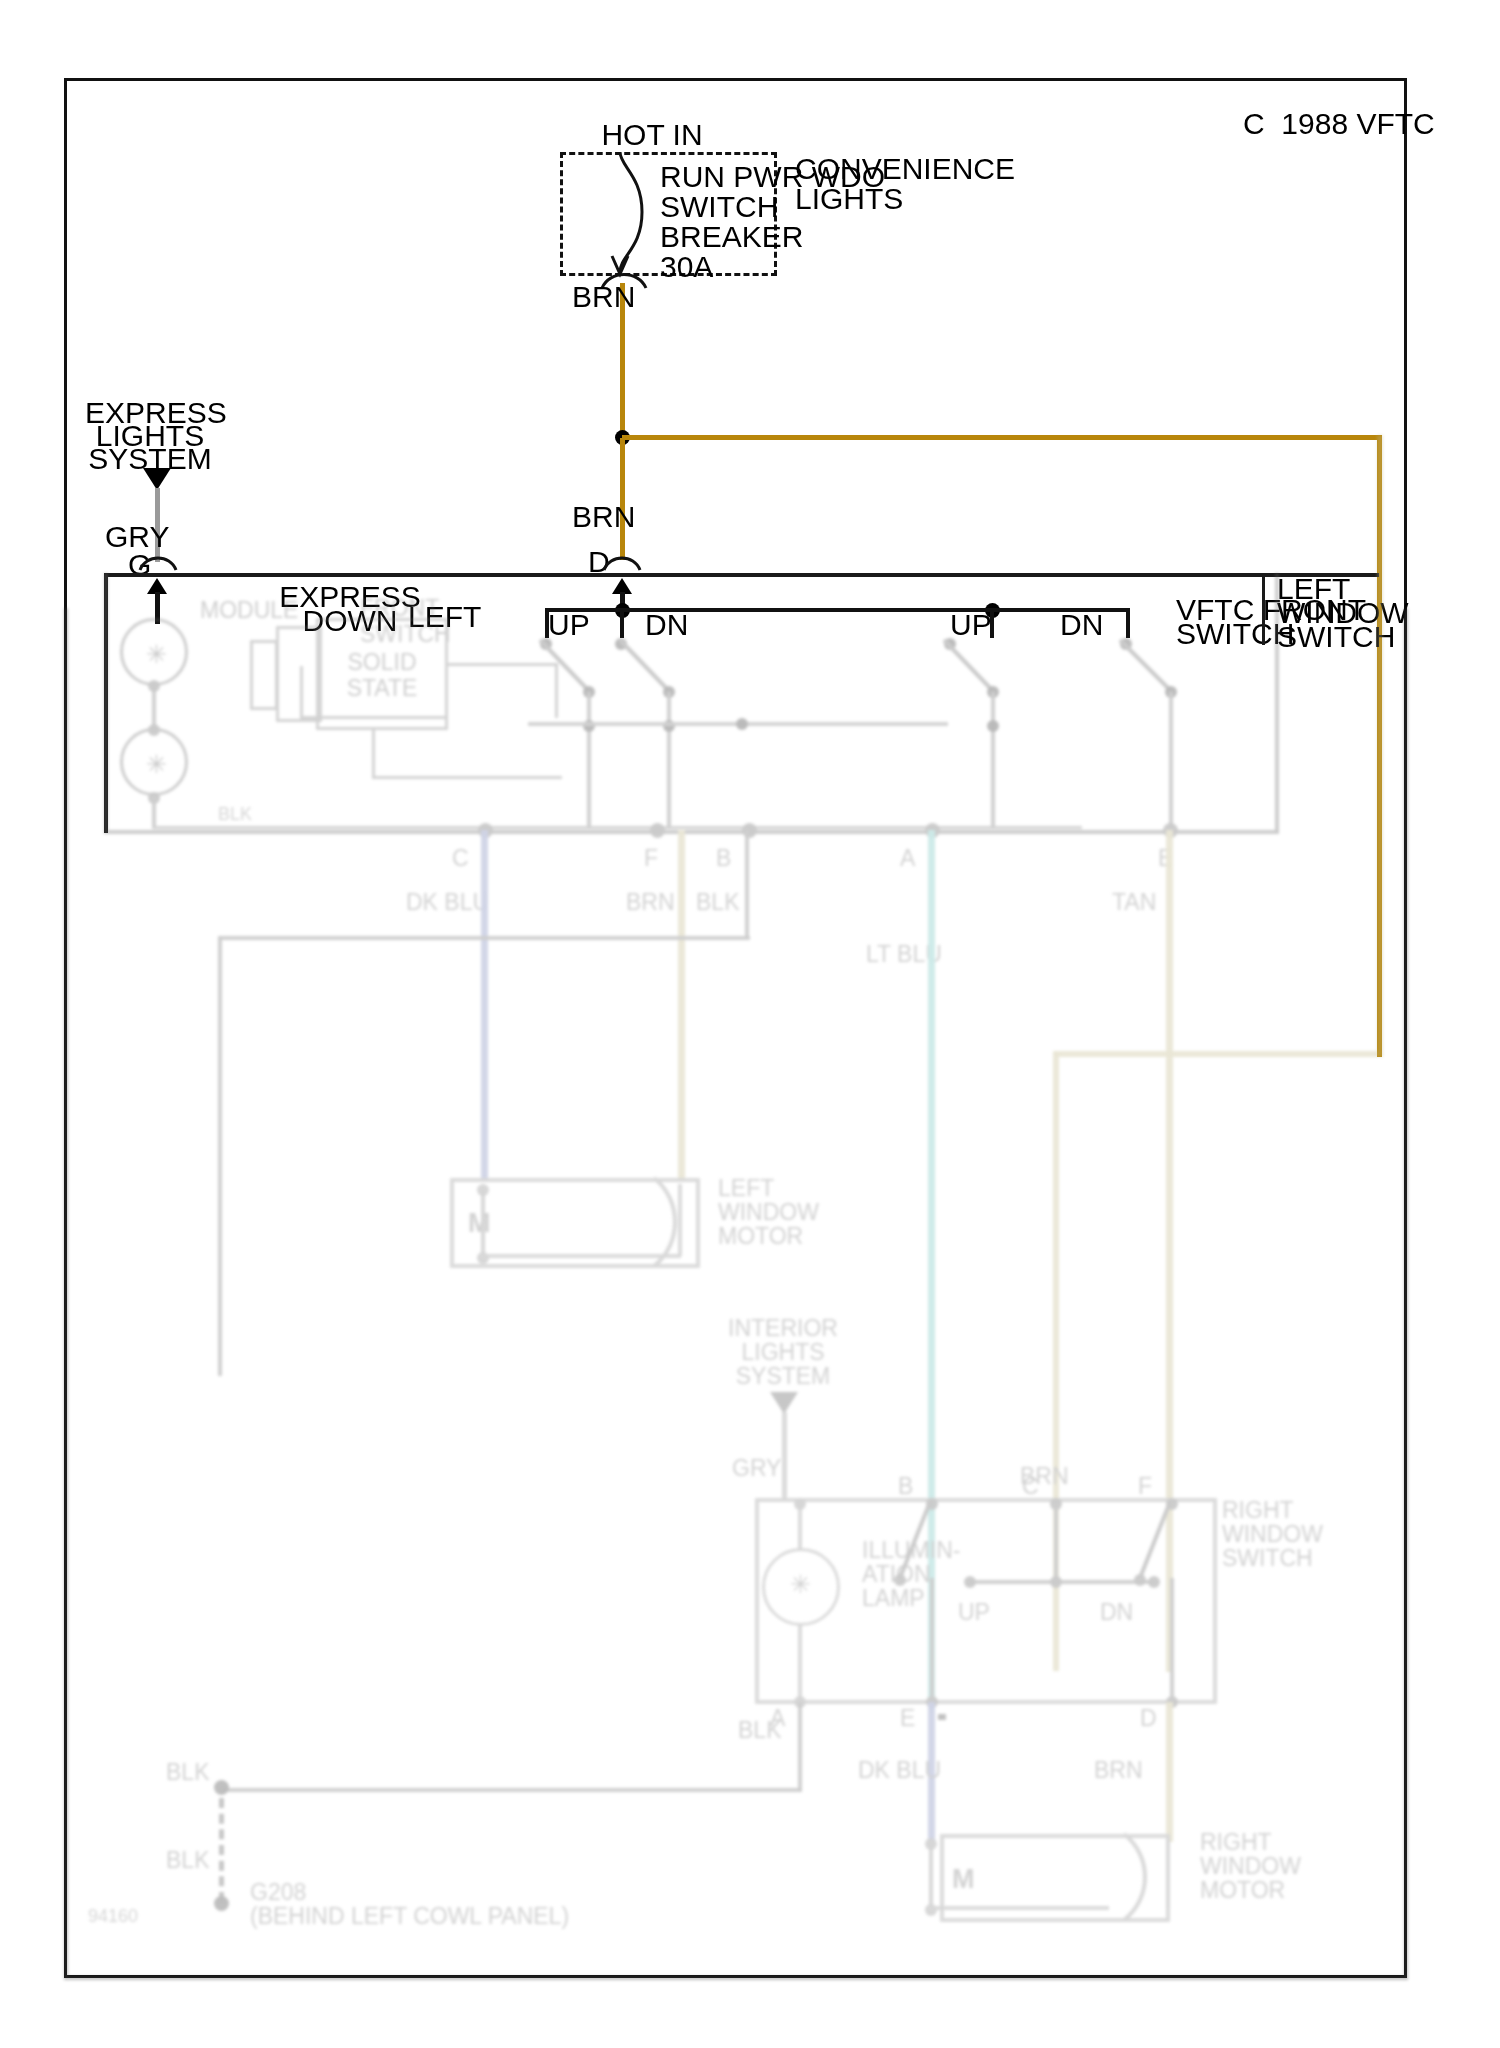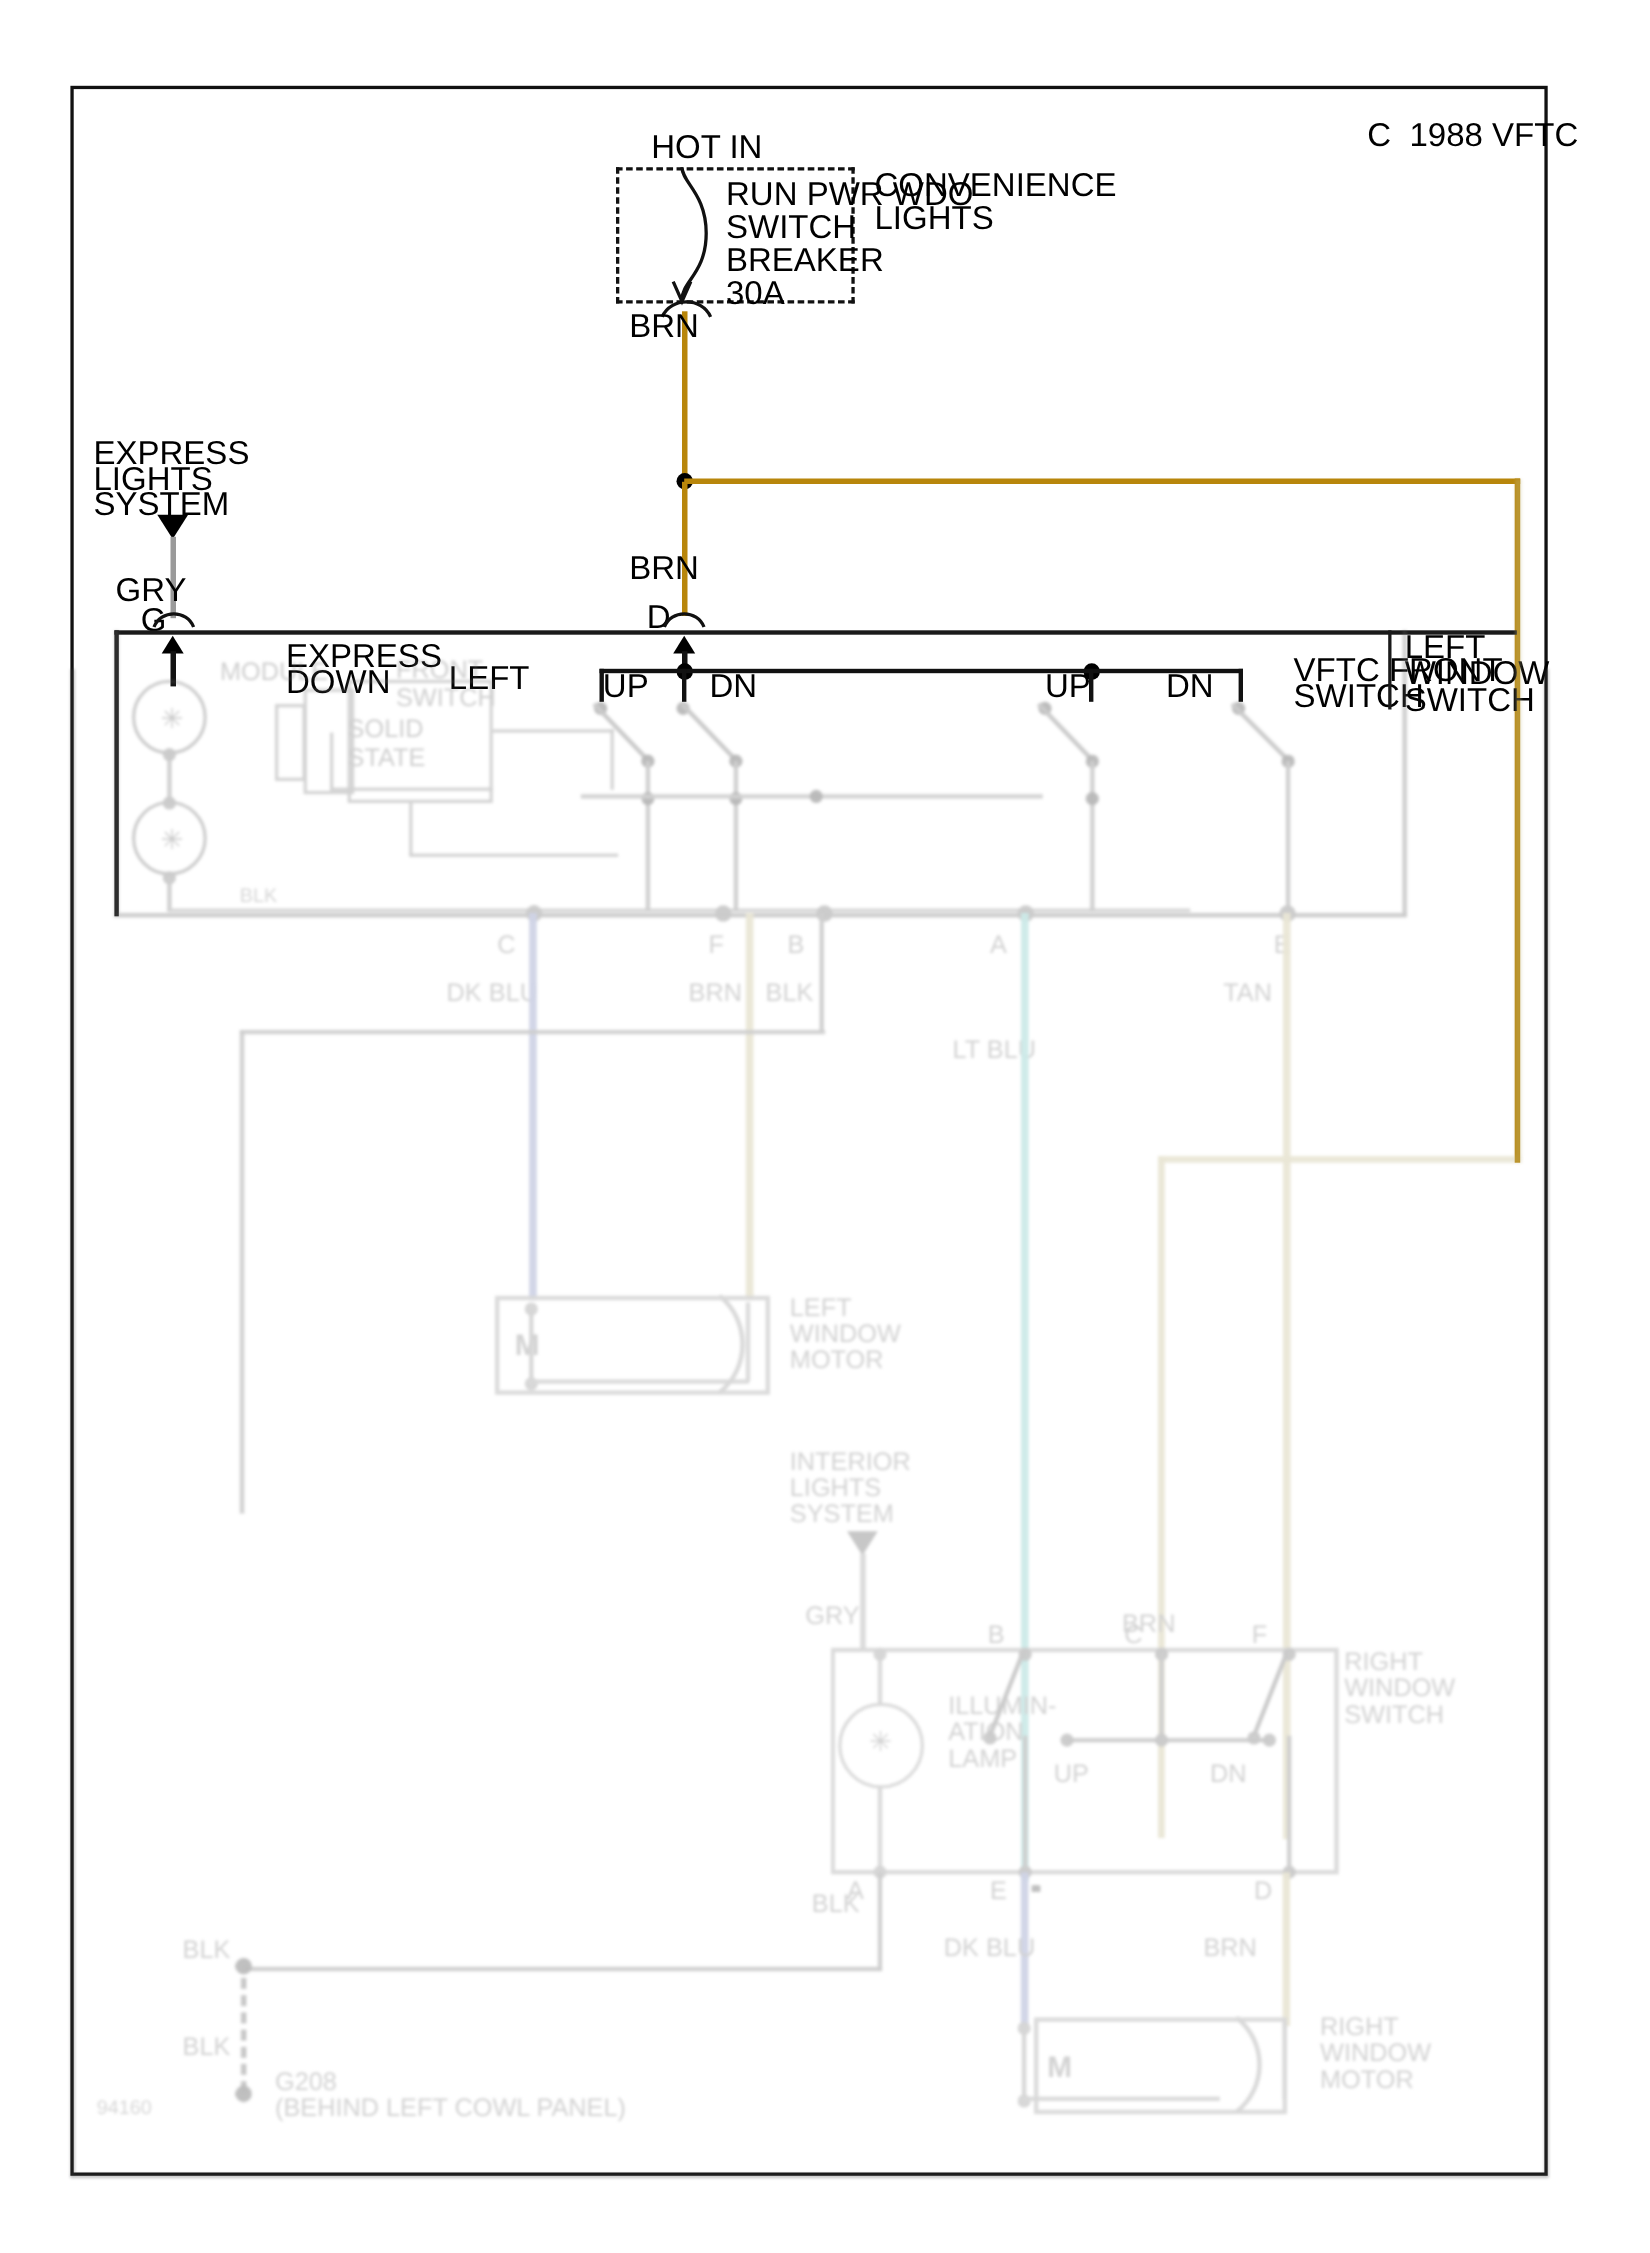--- a/index.html
+++ b/index.html
@@ -35,21 +35,21 @@
     filter:blur(1.6px) opacity(.34) contrast(.62);
   }
   #faded-region .wire,#faded-region .node,#faded-region .box-solid,
   #faded-region .circle,#faded-region .thin{opacity:.95;}
   #mid-sharp{position:absolute;left:0;top:0;width:1500px;height:608px;}
   .t12{font-size:23px;}
   .t13{font-size:25px;}
   .t14{font-size:27px;}
   .t16{font-size:30px;}
   .tiny{font-size:18px;}
-  .ctr{}
+  .ctr{text-align:center;}
 </style>
 </head>
 <body>
 
 <div id="stage">
 
   <div id="mid-sharp">
 
     <div class="sheet-border" style="height:1900px;"></div>
 

